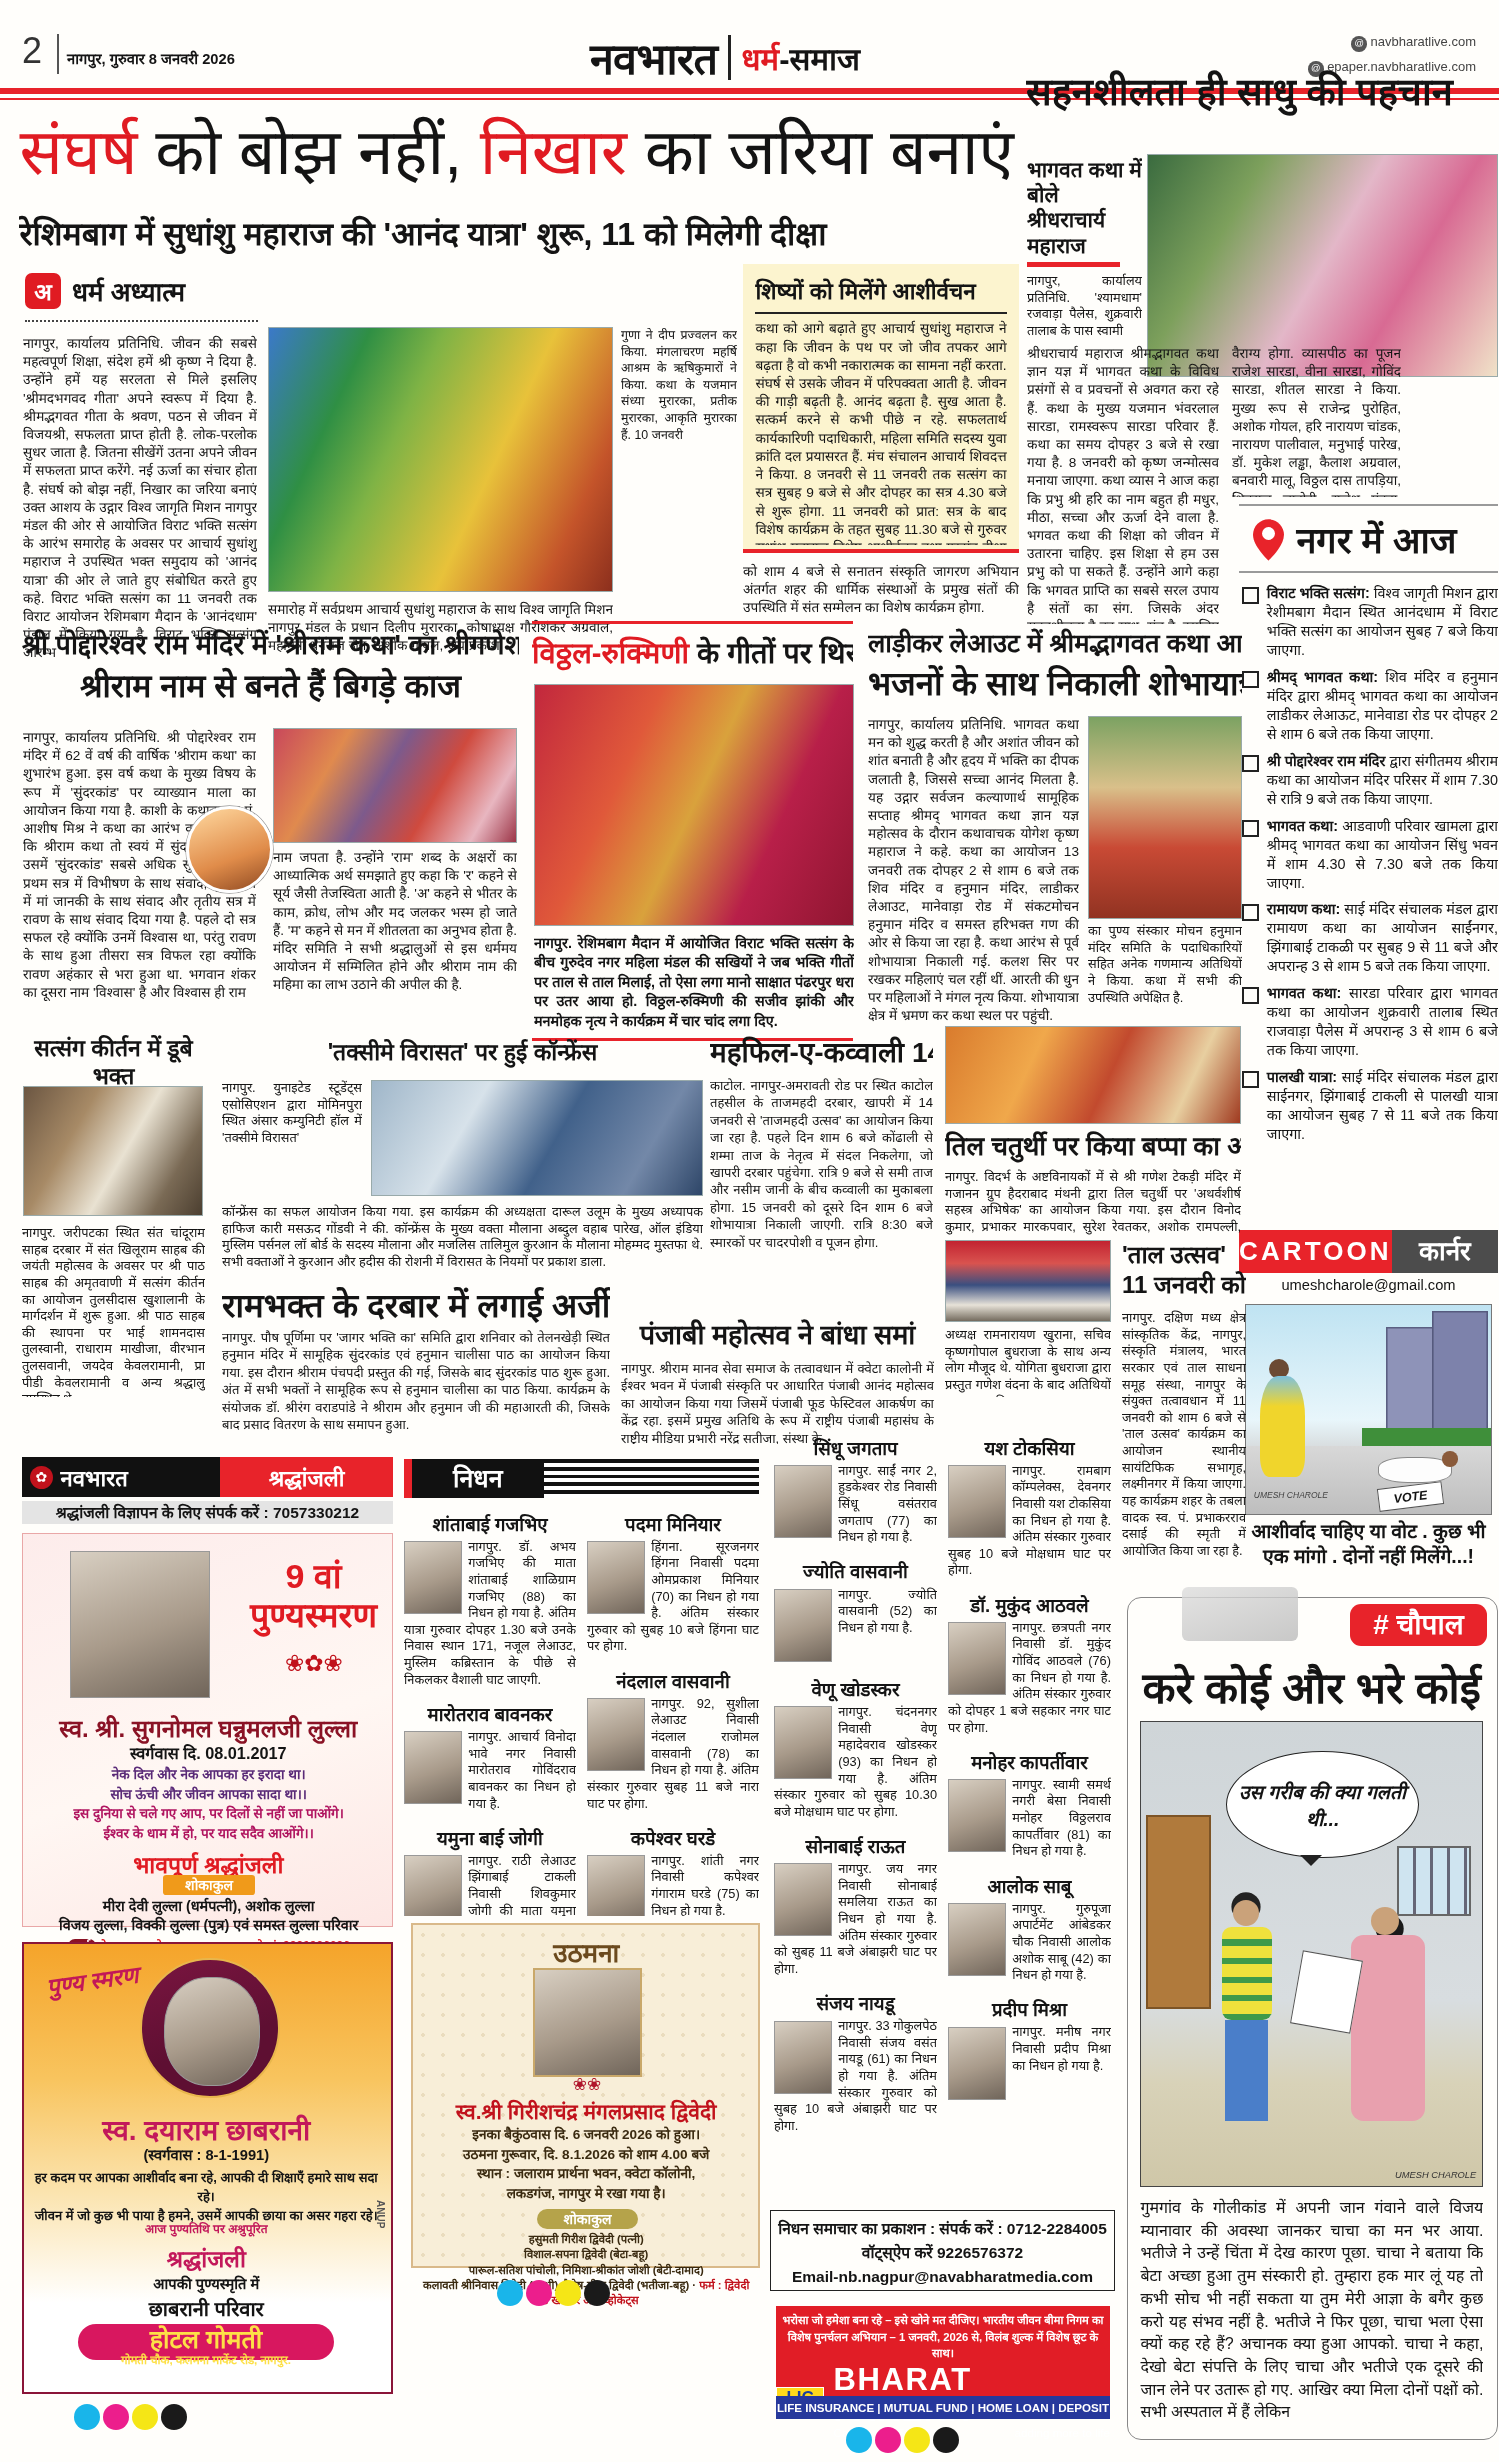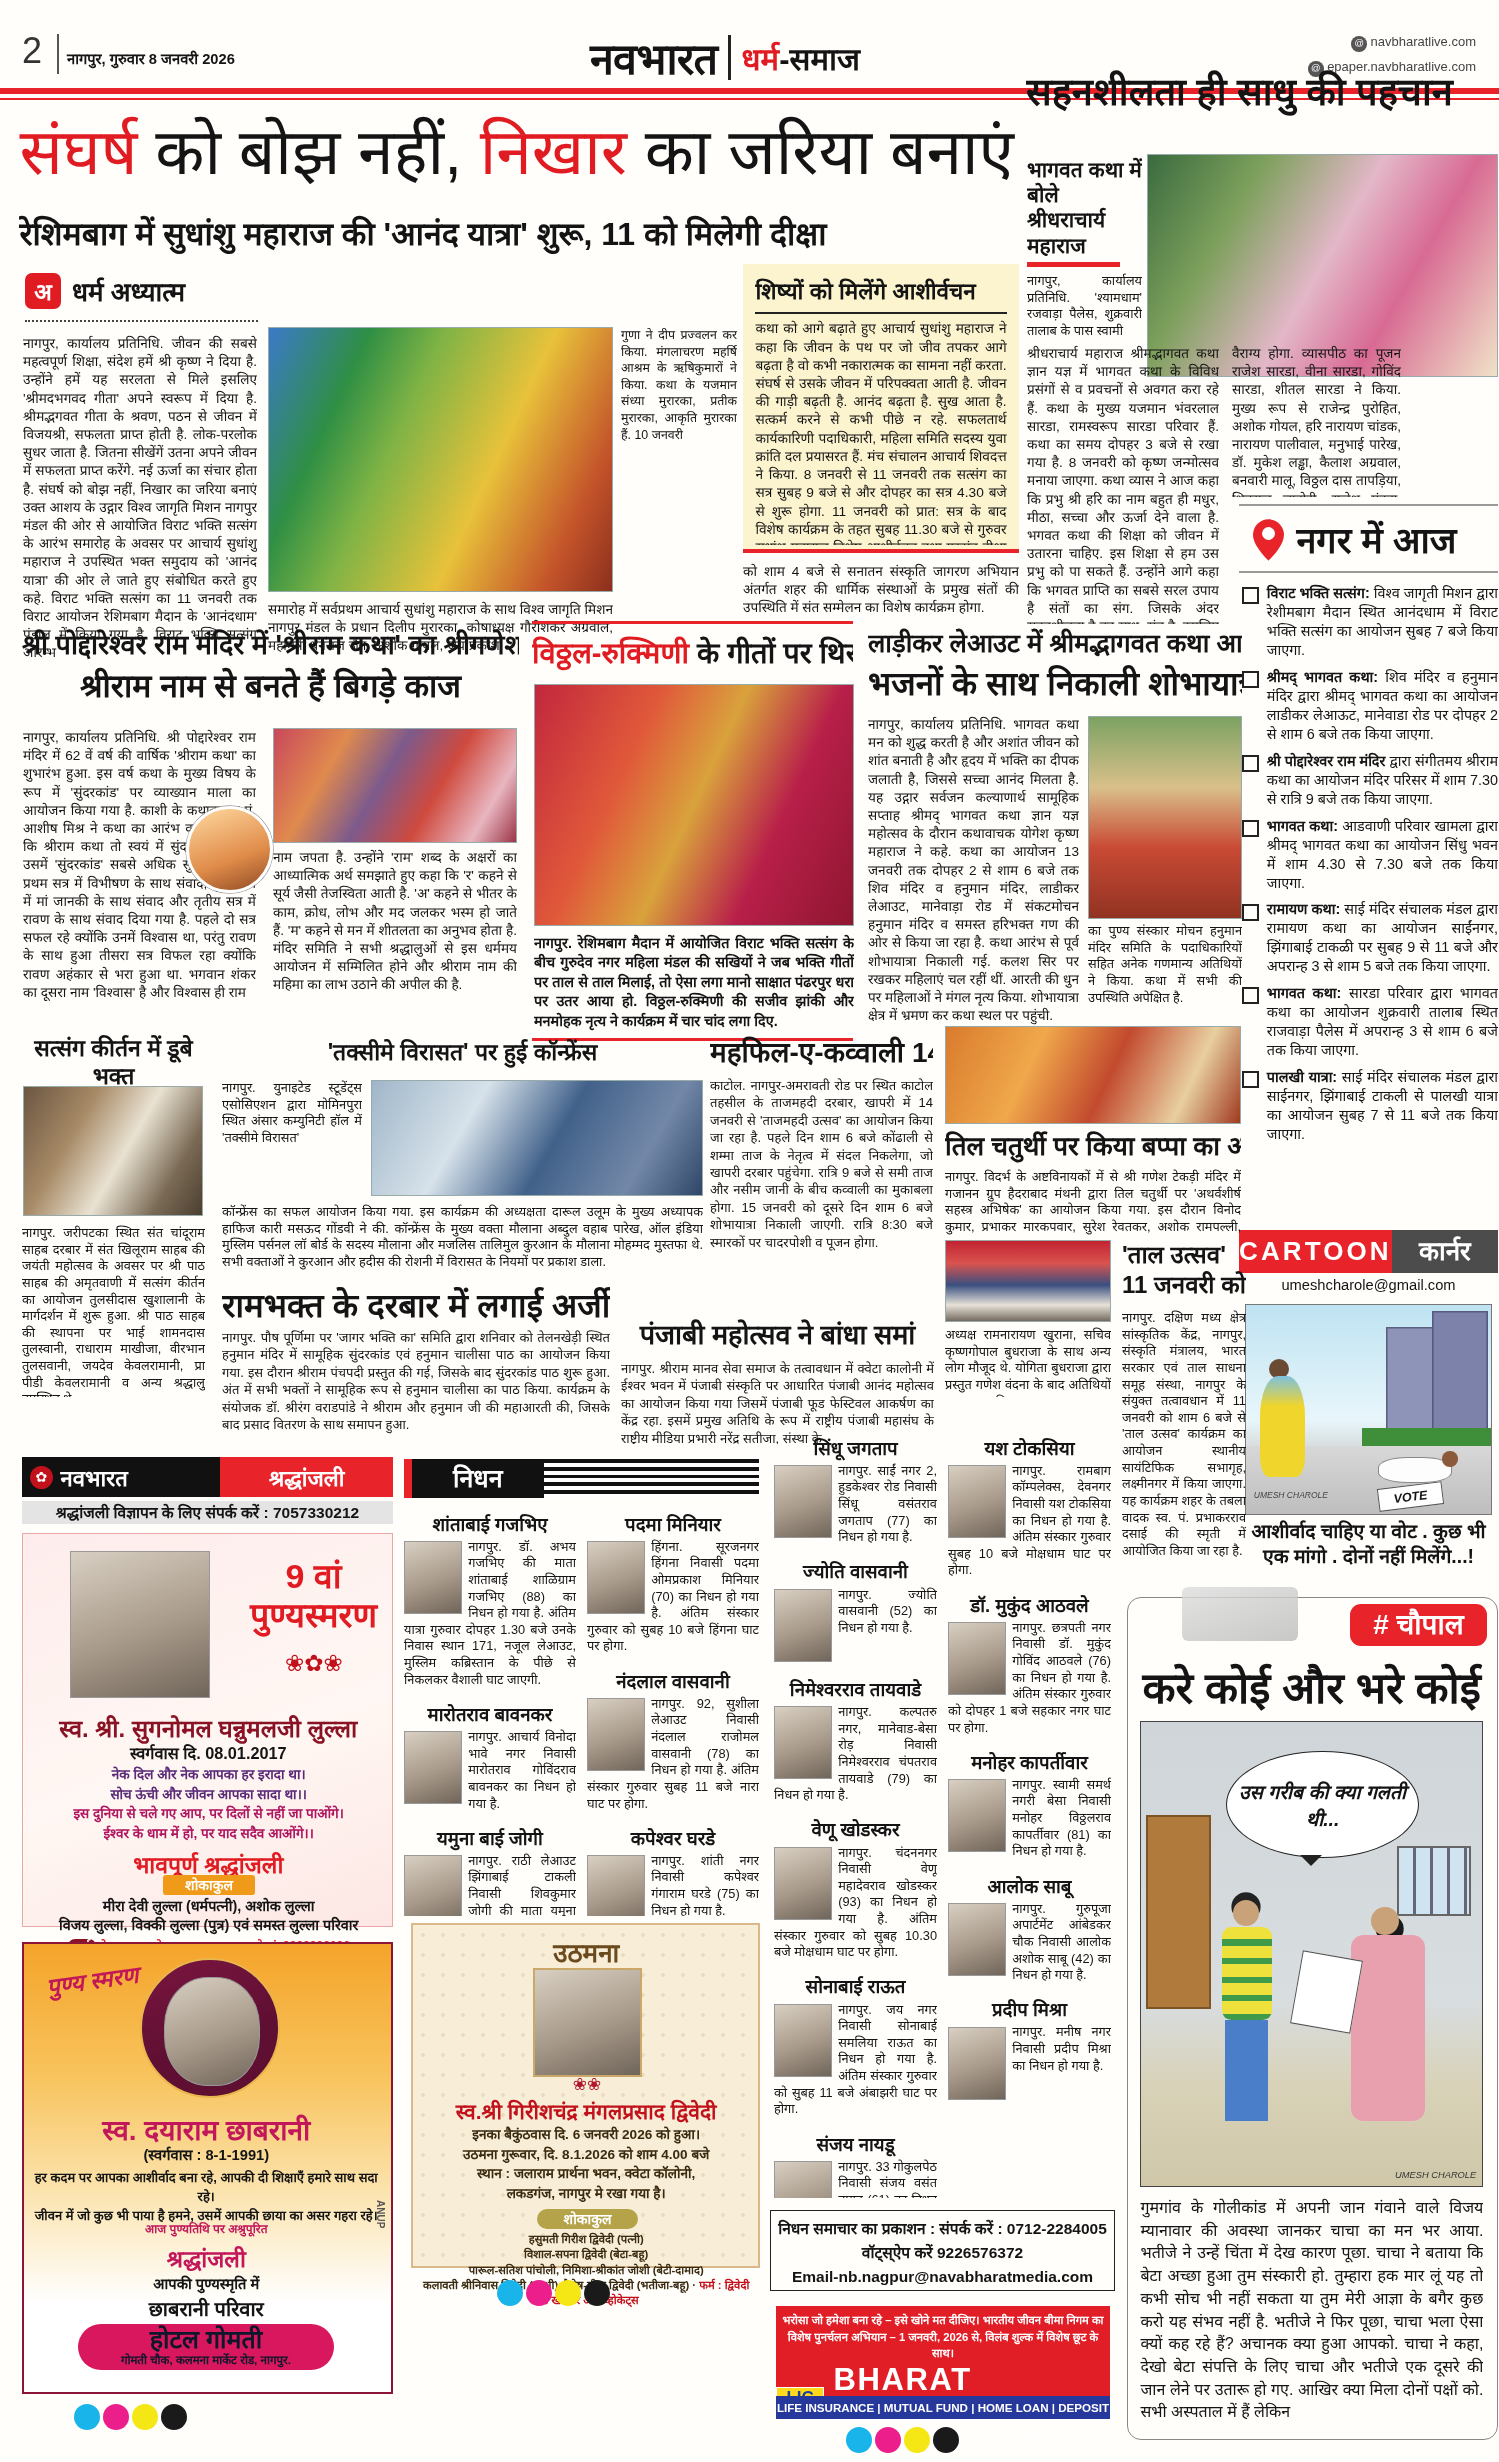--- a/index.html
+++ b/index.html
@@ -251,21 +251,21 @@
     <div class="abs c b" style="left:7.8px;top:166px;width:349px;font-size:28px;color:#c2185b">स्व. दयाराम छाबरानी</div>
     <div class="abs c b" style="left:7.8px;top:200px;width:349px;font-size:14.7px">(स्वर्गवास : 8-1-1991)</div>
     <div class="abs c b" style="left:4.7px;top:225px;width:355px;font-size:13px;line-height:1.45">
       <div>हर कदम पर आपका आशीर्वाद बना रहे, आपकी दी शिक्षाएँ हमारे साथ सदा रहे।</div>
         <div>जीवन में जो कुछ भी पाया है हमने, उसमें आपकी छाया का असर गहरा रहे।</div>
     </div>
     <div class="abs c b" style="left:7.8px;top:276px;width:349px;font-size:12px;color:#c2185b">आज पुण्यतिथि पर अश्रुपूरित</div>
     <div class="abs c b" style="left:7.8px;top:298px;width:349px;font-size:23px;color:#c2185b">श्रद्धांजली</div>
     <div class="abs c b" style="left:7.8px;top:329px;width:349px;font-size:14.7px">आपकी पुण्यस्मृति में</div>
     <div class="abs c b" style="left:7.8px;top:351px;width:349px;font-size:20px">छाबरानी परिवार</div>
-    <div class="abs c" style="left:54px;top:380px;width:256px;height:46px;background:#d8175f;border-radius:25px;color:#0f172a">
+    <div class="abs c" style="left:54px;top:380px;width:256px;height:36px;background:#d8175f;border-radius:25px;color:#fde047">
       <div class="b" style="font-size:25px;line-height:31px">होटल गोमती</div>
       <div class="b" style="font-size:11.6px;margin-top:-3.1px">गोमती चौक, कलमना मार्केट रोड, नागपुर.</div>
     </div>
     <div class="abs b" style="right:4.7px;top:256px;font-size:10px;color:#555;writing-mode:vertical-rl">ANUP</div>
   </div>
   <div class="abs cmyk" style="left:74px;top:2404px">
     <span style="background:#19b5ea"></span><span style="background:#ec1e8c"></span><span style="background:#f5e616"></span><span style="background:#1a1a1a"></span>
   </div>
 
   <div class="abs" style="left:404px;top:1459px;width:355px;height:39px;display:flex;align-items:stretch">
@@ -312,25 +312,20 @@
   <div class="abs ov" style="left:774px;top:1433px;width:163px;height:765px">
     <div class="obit">
         <div class="oname">सिंधू जगताप</div>
         <div class="ophoto ph-port"></div>
         <div class="otext">नागपुर. साईं नगर 2, हुडकेश्वर रोड निवासी सिंधू वसंतराव जगताप (77) का निधन हो गया है.</div>
       </div>
     <div class="obit">
         <div class="oname">ज्योति वासवानी</div>
         <div class="ophoto ph-port"></div>
         <div class="otext">नागपुर. ज्योति वासवानी (52) का निधन हो गया है.</div>
-      </div>
-    <div class="obit">
-        <div class="oname">निमेश्वरराव तायवाडे</div>
-        <div class="ophoto ph-port"></div>
-        <div class="otext">नागपुर. कल्पतरु नगर, मानेवाड-बेसा रोड़ निवासी निमेश्वरराव चंपतराव तायवाडे (79) का निधन हो गया है.</div>
       </div>
     <div class="obit">
         <div class="oname">वेणू खोडस्कर</div>
         <div class="ophoto ph-port"></div>
         <div class="otext">नागपुर. चंदननगर निवासी वेणू महादेवराव खोडस्कर (93) का निधन हो गया है. अंतिम संस्कार गुरुवार को सुबह 10.30 बजे मोक्षधाम घाट पर होगा.</div>
       </div>
     <div class="obit">
         <div class="oname">सोनाबाई राऊत</div>
         <div class="ophoto ph-port"></div>
         <div class="otext">नागपुर. जय नगर निवासी सोनाबाई समलिया राऊत का निधन हो गया है. अंतिम संस्कार गुरुवार को सुबह 11 बजे अंबाझरी घाट पर होगा.</div>

